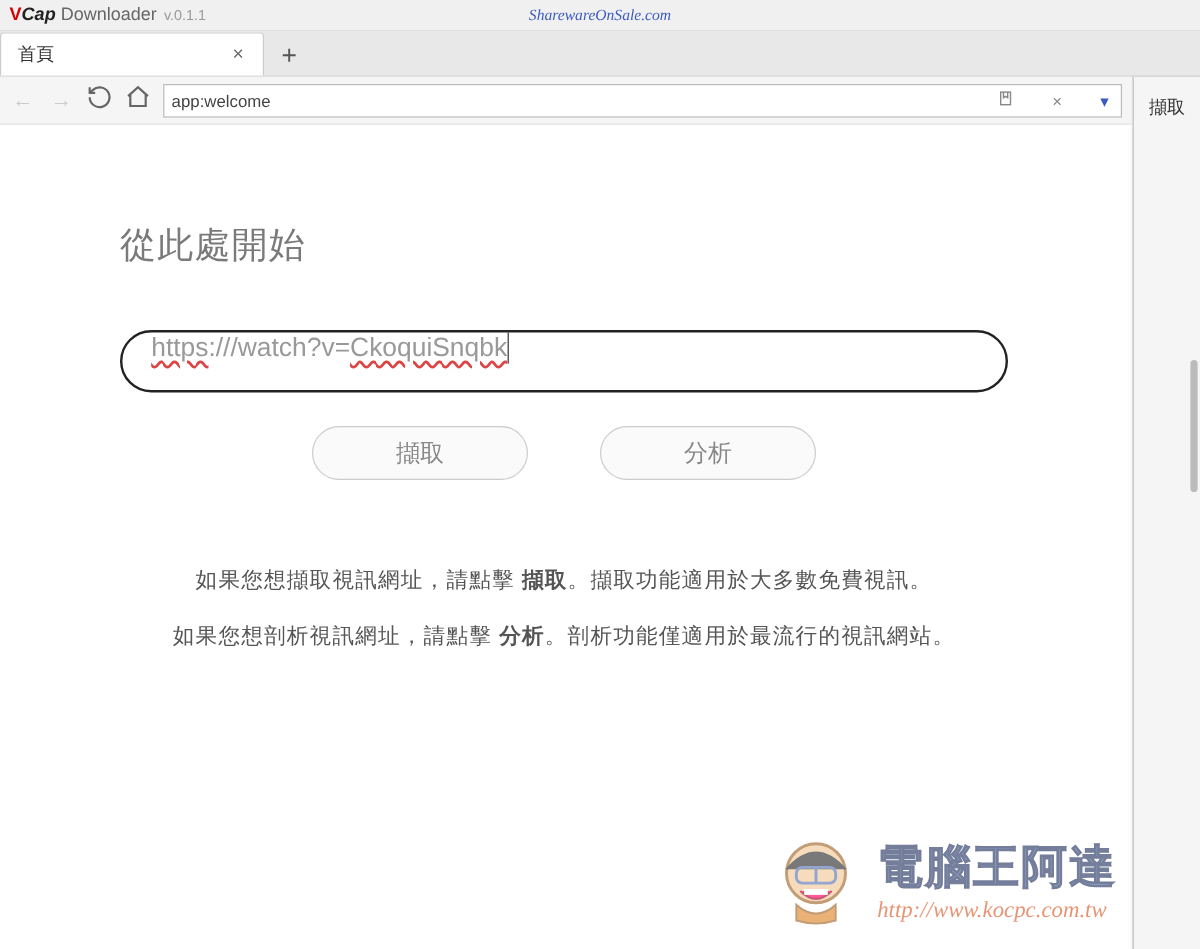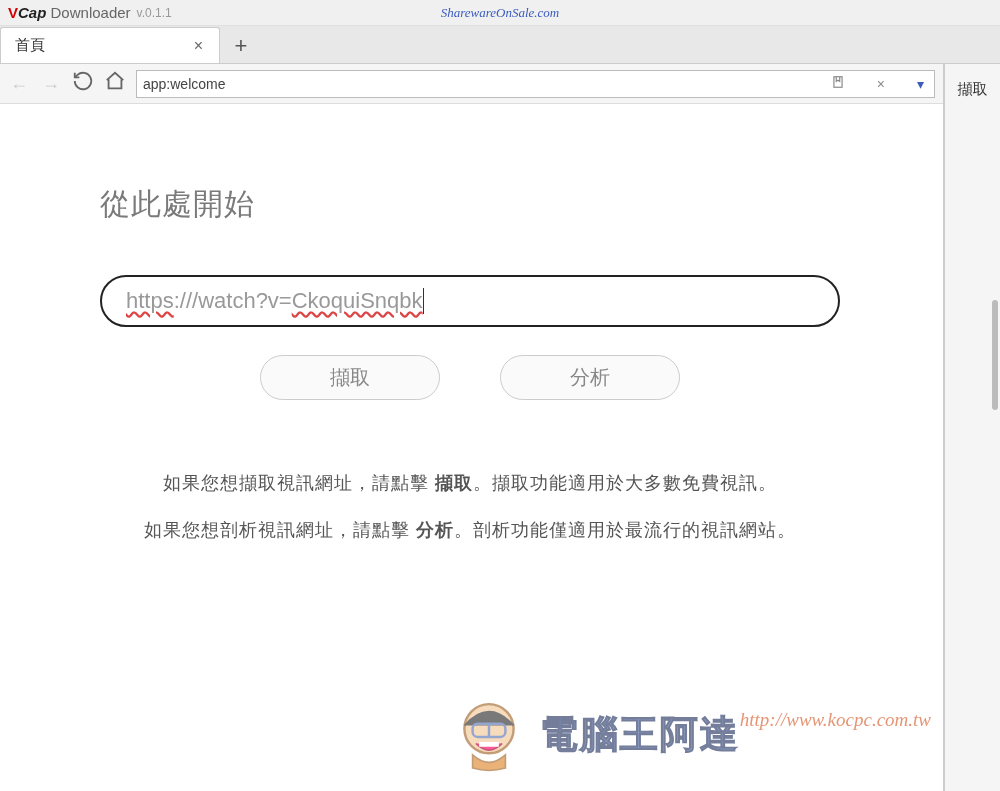--- a/index.html
+++ b/index.html
@@ -152,21 +152,20 @@
     .url-field {
       width: 100%;
       border: 2px solid #222;
       border-radius: 28px;
       height: 52px;
       padding: 0 24px;
       font-size: 22px;
       font-family: "Helvetica Neue", Arial, sans-serif;
       color: #999;
       display: flex;
-      align-items: center;
       margin-bottom: 28px;
       position: relative;
     }
     .url-text {
       color: #999;
       text-decoration: underline;
       text-decoration-color: #d44;
       text-decoration-style: wavy;
       text-underline-offset: 3px;
     }
@@ -208,21 +207,21 @@
       right: 12px;
       bottom: 14px;
       display: flex;
       align-items: center;
       gap: 10px;
       opacity: 0.65;
       pointer-events: none;
     }
     .watermark-face svg { width: 82px; height: 82px; }
     .watermark-text {
-      display: flex; flex-direction: row; align-items: flex-start;
+      display: flex; flex-direction: column; align-items: flex-start;
     }
     .wm-big {
       font-size: 38px;
       font-weight: 900;
       color: #5b78b8;
       -webkit-text-stroke: 1px #2a3a66;
       letter-spacing: 2px;
     }
     .wm-url {
       font-size: 19px;

